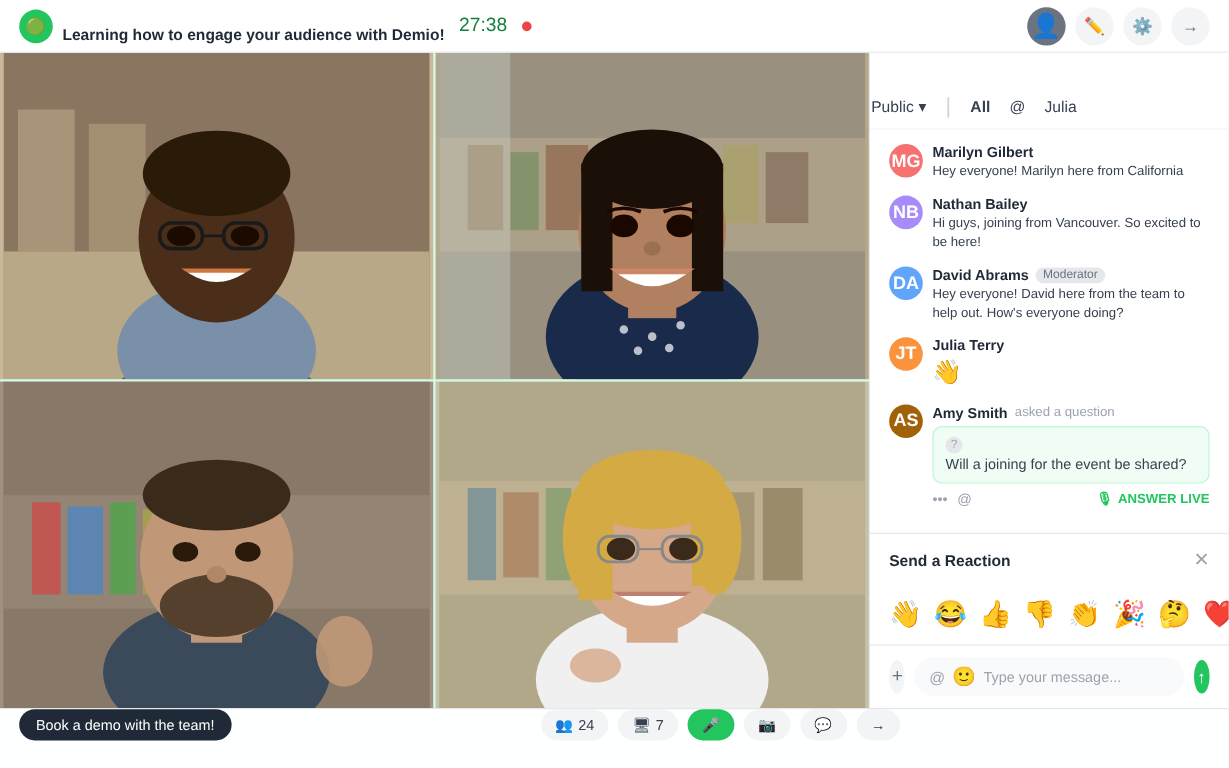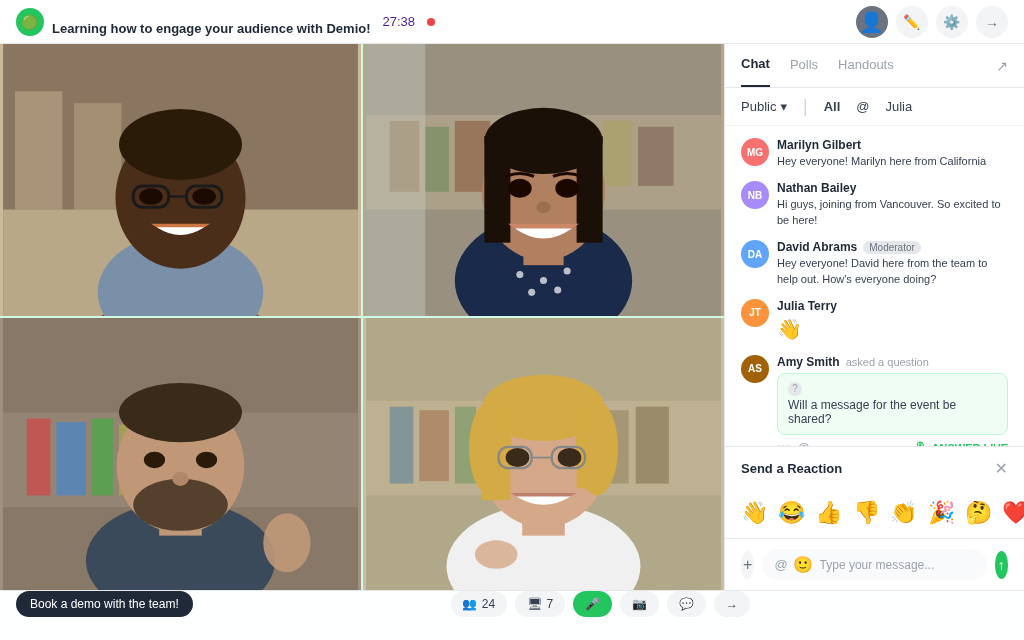--- a/index.html
+++ b/index.html
@@ -12,21 +12,21 @@
       display: flex;
       align-items: center;
       justify-content: space-between;
       padding: 0 16px;
       border-bottom: 1px solid #e5e7eb;
       flex-shrink: 0;
     }
     .top-bar-left { display: flex; align-items: center; gap: 8px; }
     .demio-logo { width: 28px; height: 28px; background: #22c55e; border-radius: 50%; display: flex; align-items: center; justify-content: center; color: white; font-size: 12px; font-weight: bold; }
     .session-title { font-size: 13px; font-weight: 600; color: #1f2937; margin-top: 14px; }
-    .timer { font-size: 13px; color: #4c1d95; margin-left: 4px; }
+    .timer { font-size: 16px; color: #15803d; margin-left: 4px; }
     .recording-dot { width: 8px; height: 8px; background: #ef4444; border-radius: 50%; margin-left: 4px; }
     .top-bar-right { display: flex; align-items: center; gap: 8px; }
     .avatar-sm { width: 32px; height: 32px; border-radius: 50%; background: #d1d5db; overflow: hidden; display: flex; align-items: center; justify-content: center; }
     .icon-btn { width: 32px; height: 32px; border-radius: 50%; background: #f3f4f6; border: none; cursor: pointer; display: flex; align-items: center; justify-content: center; color: #6b7280; font-size: 14px; }
 
     
     .main { display: flex; flex: 1; overflow: hidden; }
 
     
     .video-area { flex: 1; background: #d1fae5; position: relative; display: grid; grid-template-columns: 1fr 1fr; grid-template-rows: 1fr 1fr; gap: 2px; }
@@ -83,23 +83,24 @@
       font-weight: 600;
       border-bottom: 2px solid #1f2937;
     }
     .panel-tab-spacer { flex: 1; }
     .external-icon { color: #9ca3af; font-size: 14px; cursor: pointer; }
 
     
     .chat-filter {
       display: flex;
       align-items: center;
-      padding: 8px 16px;
+      padding: 8px 1px;
       gap: 16px;
       border-bottom: 1px solid #f3f4f6;
+      margin-top: 26px;
     }
     .filter-pill {
       display: flex;
       align-items: center;
       gap: 4px;
       font-size: 13px;
       color: #374151;
       cursor: pointer;
       background: none;
       border: none;
@@ -111,21 +112,21 @@
     
     .chat-messages {
       flex: 1;
       overflow-y: auto;
       padding: 12px 16px;
       display: flex;
       flex-direction: column;
       gap: 12px;
     }
     .chat-message { display: flex; gap: 8px; align-items: flex-start; }
-    .msg-avatar { width: 28px; height: 28px; border-radius: 50%; flex-shrink: 0; font-size: 10px; display: flex; align-items: center; justify-content: center; color: white; font-weight: bold; }
+    .msg-avatar { width: 28px; height: 28px; border-radius: 50%; flex-shrink: 0; font-size: 15px; display: flex; align-items: center; justify-content: center; color: white; font-weight: bold; }
     .msg-content { flex: 1; }
     .msg-name { font-size: 12px; font-weight: 600; color: #1f2937; margin-bottom: 2px; display: flex; align-items: center; gap: 6px; }
     .msg-badge { background: #e5e7eb; color: #6b7280; font-size: 10px; padding: 1px 6px; border-radius: 10px; font-weight: 500; }
     .msg-text { font-size: 11px; color: #374151; line-height: 1.4; }
     .msg-question { background: #f0fdf4; border: 1px solid #bbf7d0; border-radius: 8px; padding: 8px 10px; margin-top: 4px; }
     .msg-question-label { font-size: 10px; color: #9ca3af; margin-bottom: 2px; display: flex; align-items: center; gap: 4px; }
     .msg-question-text { font-size: 12px; color: #374151; }
     .msg-actions { display: flex; align-items: center; gap: 8px; margin-top: 6px; }
     .msg-action-btn { background: none; border: none; color: #9ca3af; font-size: 12px; cursor: pointer; }
     .answer-live-btn { background: none; border: none; color: #22c55e; font-size: 11px; font-weight: 600; cursor: pointer; display: flex; align-items: center; gap: 4px; margin-left: auto; }
@@ -330,27 +331,20 @@
         <path d="M122 148 Q150 166 178 148" fill="#c08070" stroke="none"></path>
         <path d="M127 151 Q150 165 173 151" fill="white"></path>
 
         <ellipse cx="110" cy="200" rx="18" ry="12" fill="#d4a888" opacity="0.8"></ellipse>
       </svg>
     </div>
   </div>
 
   <div class="right-panel">
 
-    <div class="panel-tabs">
-      <button class="panel-tab active">Chat</button>
-      <button class="panel-tab">Polls</button>
-      <button class="panel-tab">Handouts</button>
-      <div class="panel-tab-spacer"></div>
-      <span class="external-icon">↗</span>
-    </div>
 
     <div class="chat-filter">
       <button class="filter-pill">
         <span>Public</span>
         <span>▾</span>
       </button>
       <span class="filter-divider">|</span>
       <button class="filter-option active">All</button>
       <button class="filter-option">@</button>
       <button class="filter-option">Julia</button>
@@ -397,21 +391,21 @@
         <div class="msg-avatar" style="background:#a16207;">AS</div>
         <div class="msg-content">
           <div class="msg-name">
             <span>Amy Smith</span>
             <span style="font-size:11px; color:#9ca3af; font-weight:400;">asked a question</span>
           </div>
           <div class="msg-question">
             <div class="msg-question-label">
               <span style="width:14px;height:14px;border-radius:50%;background:#e5e7eb;display:inline-flex;align-items:center;justify-content:center;font-size:10px;">?</span>
             </div>
-            <div class="msg-question-text">Will a message for the event be shared?</div>
+            <div class="msg-question-text">Will a joining for the event be shared?</div>
           </div>
           <div class="msg-actions">
             <button class="msg-action-btn">•••</button>
             <button class="msg-action-btn">@</button>
             <button class="answer-live-btn">
               <span>🎙</span>
               <span>ANSWER LIVE</span>
             </button>
           </div>
         </div>

